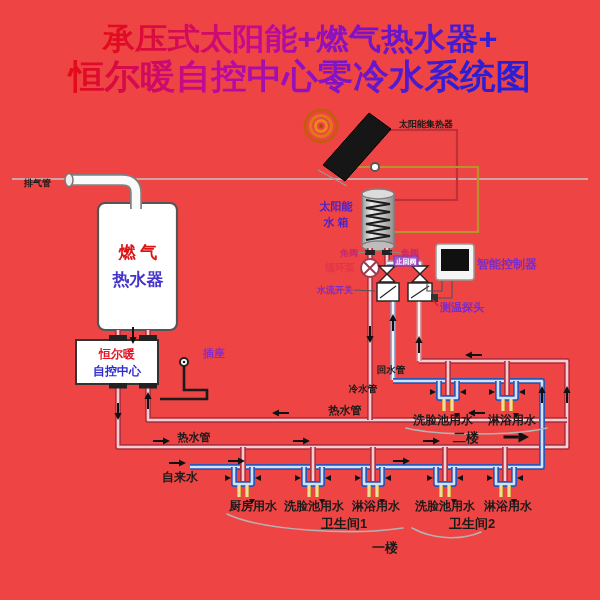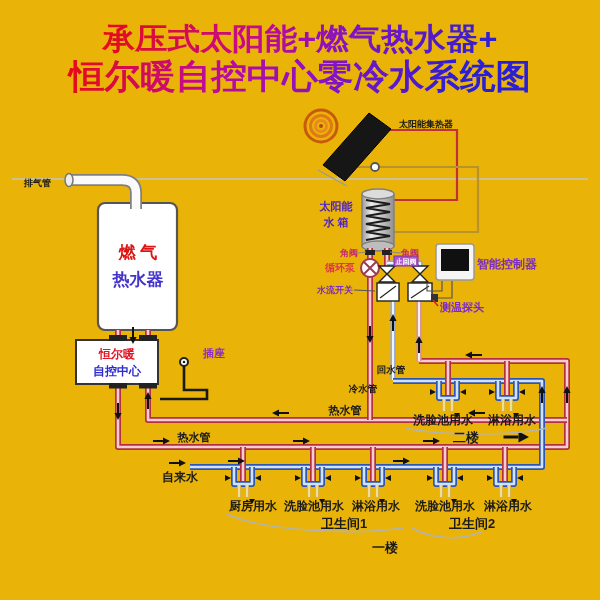--- a/index.html
+++ b/index.html
@@ -1,16 +1,16 @@
 <!DOCTYPE html>
 <html><head>
 <meta charset="utf-8">
 <style>
   html,body{margin:0;padding:0;background:#ffffff;}
-  .stage{width:600px;height:600px;position:relative;background:#eab308;
+  .stage{width:600px;height:600px;position:relative;background:#ef4444;
          font-family:"Liberation Sans","DejaVu Sans",sans-serif;}
   svg{display:block}
   .po{fill:none;stroke-linejoin:round;stroke-linecap:butt}
   .pi{fill:none;stroke-linejoin:round;stroke-linecap:butt}
   .hot.po{stroke:#b5303f;stroke-width:6}
   .hot.pi{stroke:#f3cdd0;stroke-width:2.6}
   .cold.po{stroke:#2c55b5;stroke-width:6}
   .cold.pi{stroke:#cfe2f6;stroke-width:2.6}
   .pale-hot.po{stroke:#cf8f96;stroke-width:5.2}
   .pale-hot.pi{stroke:#fbeeee;stroke-width:2.2}

